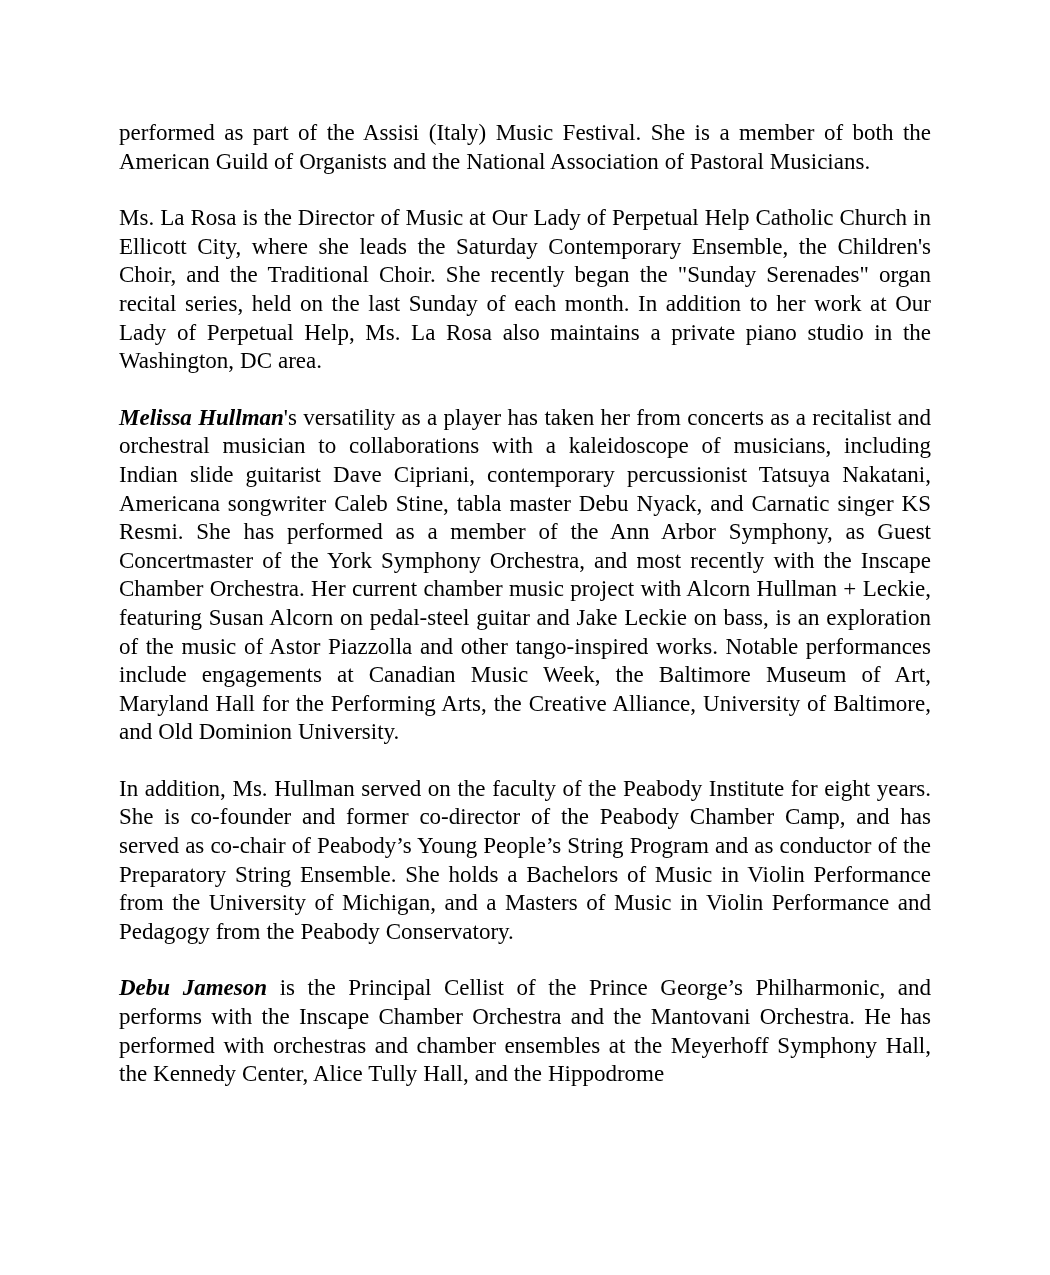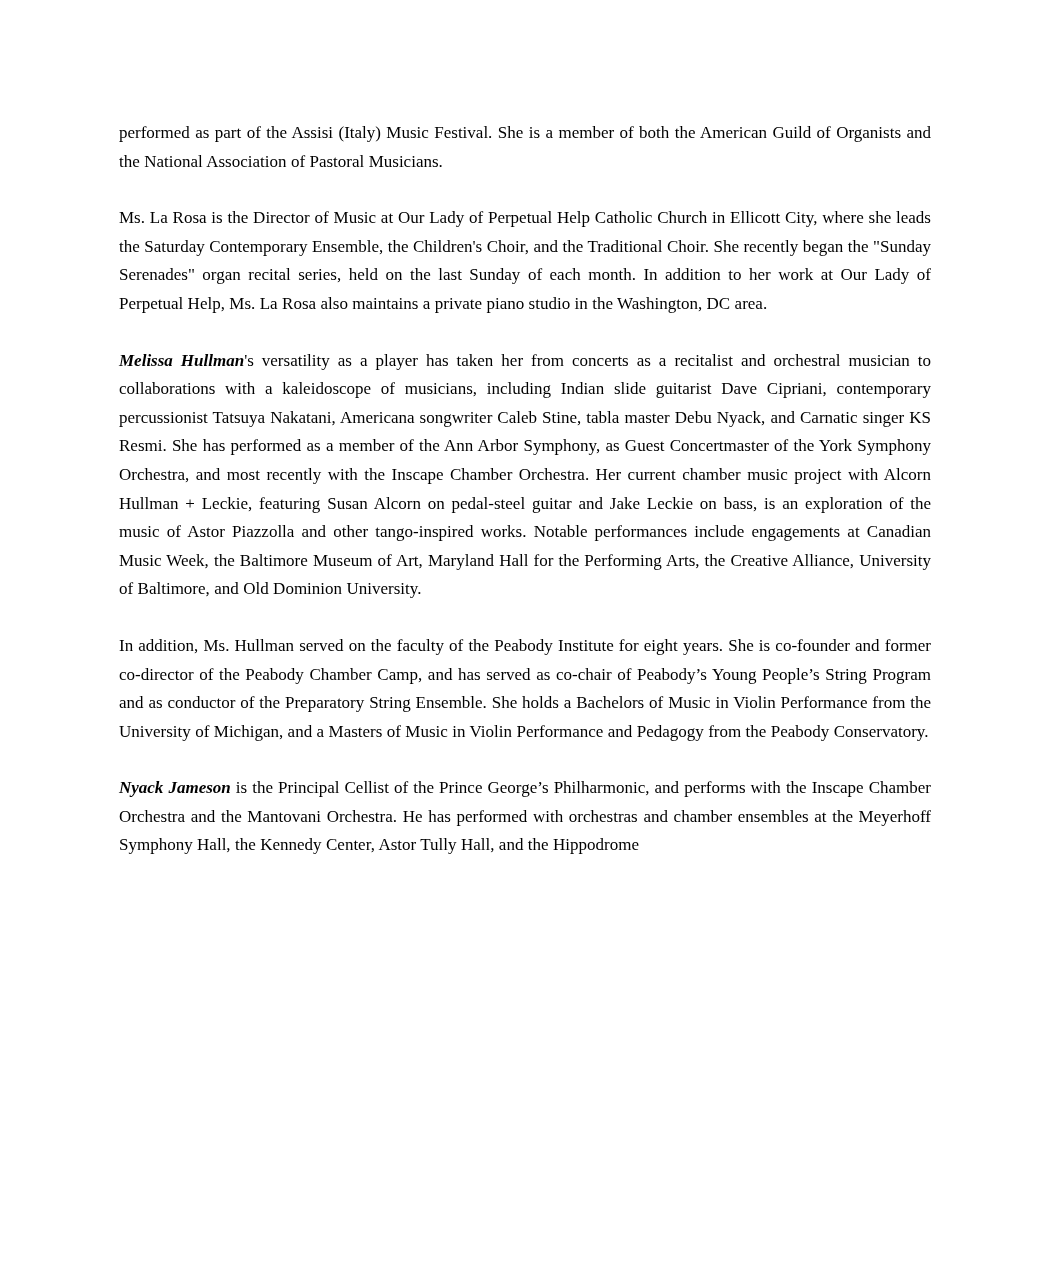--- a/index.html
+++ b/index.html
@@ -17,21 +17,21 @@
   }
   .text-column {
     position: absolute;
     left: 119px;
     top: 119px;
     width: 812px;
   }
   p.para {
     margin: 0 0 28px 0;
     font-family: "Liberation Serif", "DejaVu Serif", serif;
-    font-size: 17px;
+    font-size: 23px;
     line-height: 28.6px;
     color: #000000;
     text-align: justify;
     text-justify: inter-word;
     -webkit-hyphens: none;
     hyphens: none;
     word-spacing: 0.01em;
   }
   p.para:last-child {
     margin-bottom: 0;
@@ -48,16 +48,16 @@
   <div class="text-column">
 
     <p class="para"><span>performed as part of the Assisi (Italy) Music Festival.  She is a member of both the American Guild of Organists and the National Association of Pastoral Musicians.</span></p>
 
     <p class="para"><span>Ms. La Rosa is the Director of Music at Our Lady of Perpetual Help Catholic Church in Ellicott City, where she leads the Saturday Contemporary Ensemble, the Children's Choir, and the Traditional Choir.  She recently began the "Sunday Serenades" organ recital series, held on the last Sunday of each month.  In addition to her work at Our Lady of Perpetual Help, Ms. La Rosa also maintains a private piano studio in the Washington, DC area.</span></p>
 
     <p class="para"><span class="lead-name">Melissa Hullman</span><span>'s versatility as a player has taken her from concerts as a recitalist and orchestral musician to collaborations with a kaleidoscope of musicians, including Indian slide guitarist Dave Cipriani, contemporary percussionist Tatsuya Nakatani, Americana songwriter Caleb Stine, tabla master Debu Nyack, and Carnatic singer KS Resmi. She has performed as a member of the Ann Arbor Symphony, as Guest Concertmaster of the York Symphony Orchestra, and most recently with the Inscape Chamber Orchestra.  Her current chamber music project with Alcorn Hullman + Leckie, featuring Susan Alcorn on pedal-steel guitar and Jake Leckie on bass, is an exploration of the music of Astor Piazzolla and other tango-inspired works. Notable performances include engagements at Canadian Music Week, the Baltimore Museum of Art, Maryland Hall for the Performing Arts, the Creative Alliance, University of Baltimore, and Old Dominion University.</span></p>
 
     <p class="para"><span>In addition, Ms. Hullman served on the faculty of the Peabody Institute for eight years. She is co-founder and former co-director of the Peabody Chamber Camp, and has served as co-chair of Peabody’s Young People’s String Program and as conductor of the Preparatory String Ensemble. She holds a Bachelors of Music in Violin Performance from the University of Michigan, and a Masters of Music in Violin Performance and Pedagogy from the Peabody Conservatory.</span></p>
 
-    <p class="para"><span class="lead-name">Nyack Jameson</span><span> is the Principal Cellist of the Prince George’s Philharmonic, and performs with the Inscape Chamber Orchestra and the Mantovani Orchestra. He has performed with orchestras and chamber ensembles at the Meyerhoff Symphony Hall, the Kennedy Center, Astor Tully Hall, and the Hippodrome</span></p>
+    <p class="para"><span class="lead-name">Debu Jameson</span><span> is the Principal Cellist of the Prince George’s Philharmonic, and performs with the Inscape Chamber Orchestra and the Mantovani Orchestra. He has performed with orchestras and chamber ensembles at the Meyerhoff Symphony Hall, the Kennedy Center, Alice Tully Hall, and the Hippodrome</span></p>
 
   </div>
 </div>
 
 </body></html>

